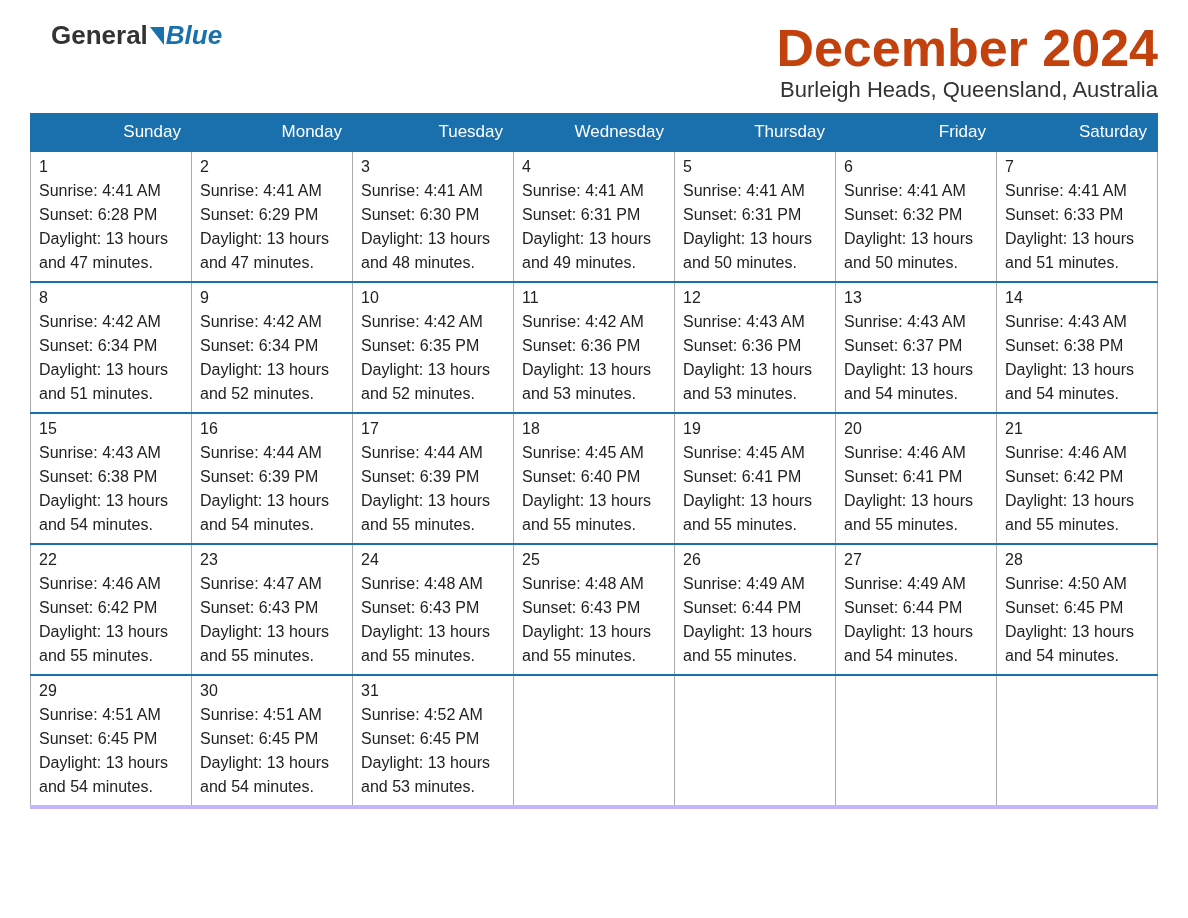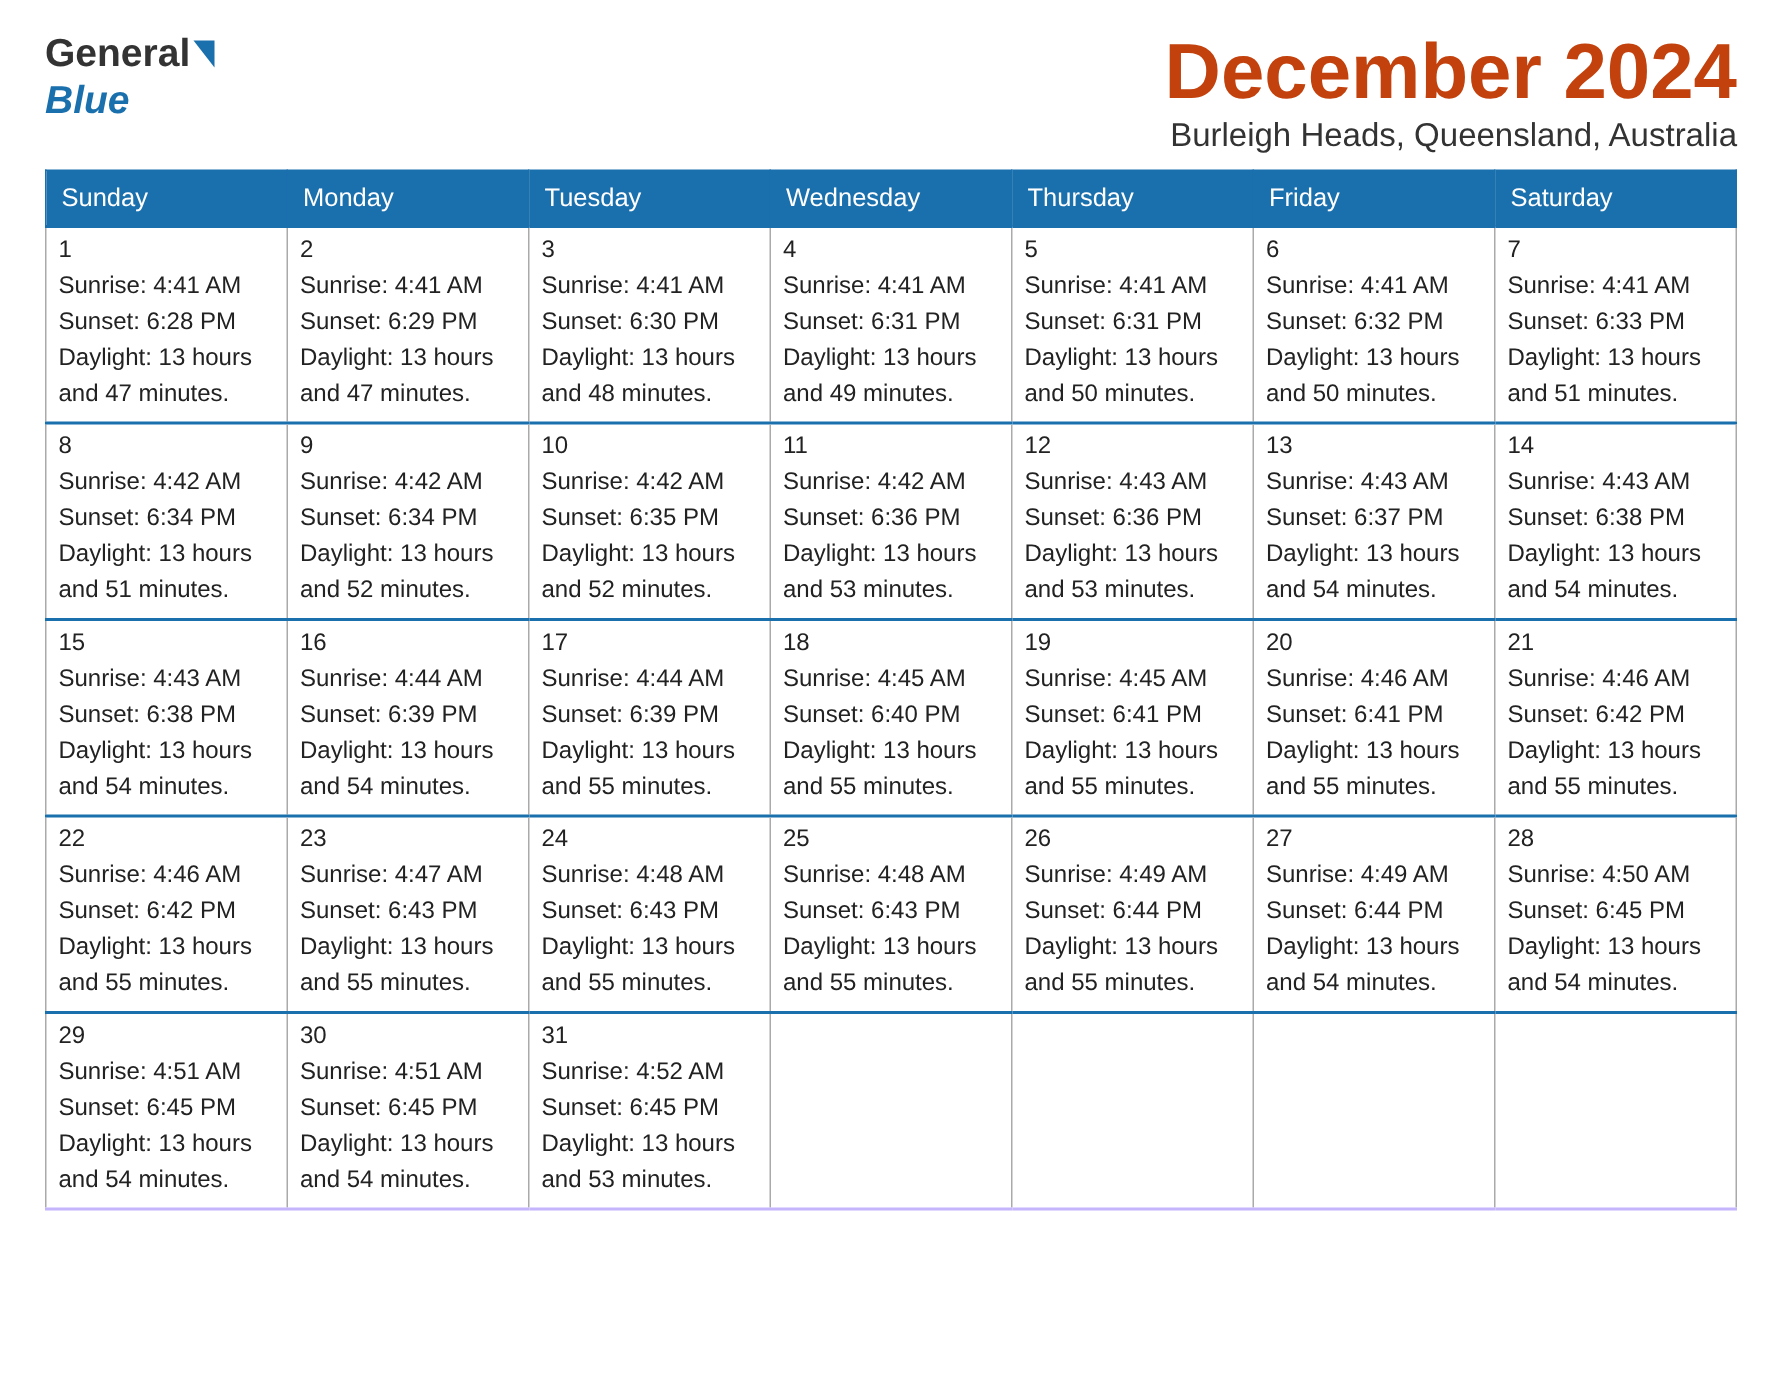--- a/index.html
+++ b/index.html
@@ -11,22 +11,23 @@
       padding: 20px 30px;
     }
     .header {
       display: flex;
       justify-content: space-between;
       align-items: flex-start;
       margin-bottom: 10px;
     }
     .logo {
       display: flex;
-      flex-direction: column;
-      align-items: flex-start;
+      flex-direction: row;
+      align-items: center;
+      margin-left: 21px;
     }
     .logo-text {
       display: flex;
       align-items: center;
       font-size: 26px;
       font-weight: bold;
       color: #333;
     }
     .logo-general { color: #333; }
     .logo-arrow {
@@ -64,35 +65,35 @@
       width: 100%;
       border-collapse: collapse;
       margin-top: 8px;
     }
     .calendar th {
       background-color: #1a6fad;
       color: #fff;
       font-size: 17px;
       font-weight: normal;
       padding: 8px 10px;
-      text-align: left;
+      text-align: right;
       border: 1px solid #1a6fad;
     }
     .calendar td {
       vertical-align: top;
       border: 1px solid #aaa;
       border-top: 2px solid #1a6fad;
       padding: 6px 8px;
       width: 14.28%;
       font-size: 13.5px;
       color: #222;
       min-height: 100px;
     }
     .calendar tr:last-child td {
-      border-bottom: 2px solid #c4b5fd;
+      border-bottom: 4px solid #c4b5fd;
     }
     .day-number {
       font-size: 16px;
       font-weight: normal;
       margin-bottom: 3px;
       display: block;
     }
     .day-info {
       font-size: 16px;
       line-height: 1.5;

